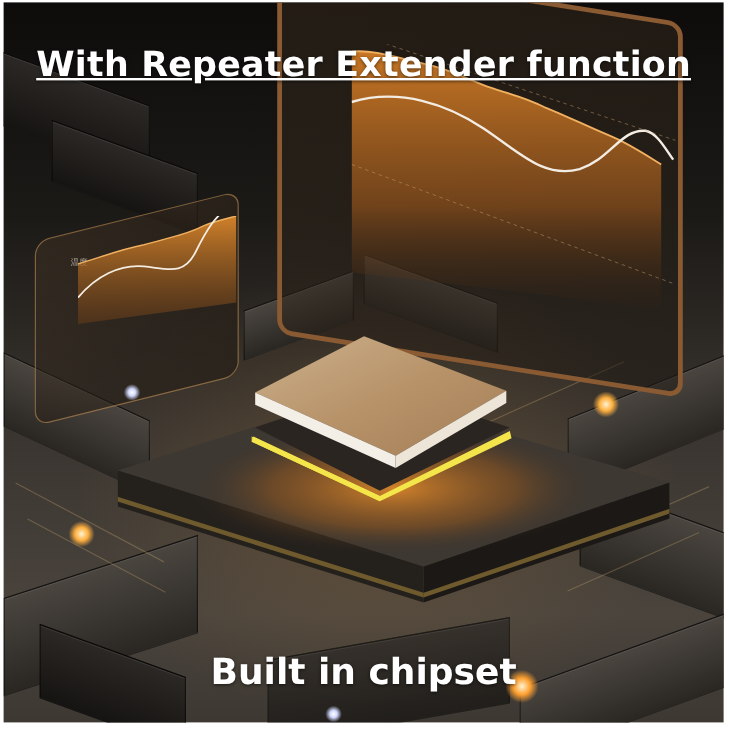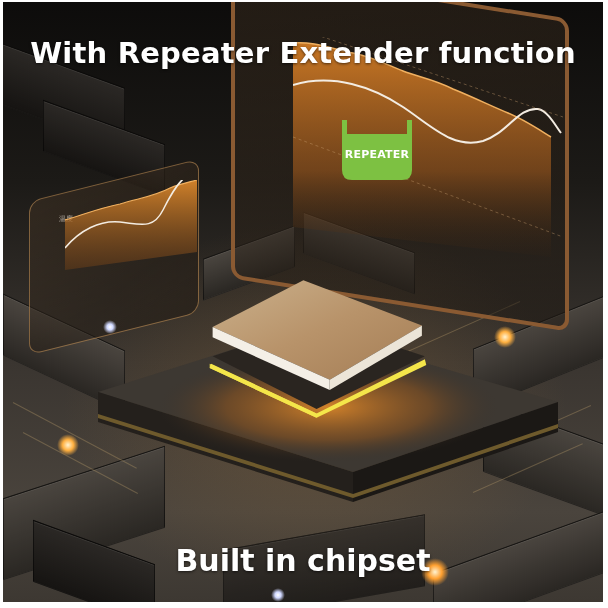--- a/index.html
+++ b/index.html
@@ -30,20 +30,21 @@
     .chip-base { position: absolute; left: 95px; top: 330px; width: 460px; height: 170px; }
     .chip-top {
       position: absolute; left: 175px; top: 278px; width: 290px; height: 150px;
     }
     .glow-dot { position: absolute; border-radius: 50%; }
 
     .headline {
       position: absolute; left: 0; right: 0; top: 34px; text-align: center;
       color: #ffffff; font: bold 29px "DejaVu Sans", sans-serif; letter-spacing: 0.2px;
       text-shadow: 0 1px 3px rgba(0,0,0,0.6);
+      text-decoration: underline;
     }
     .footer-title {
       position: absolute; left: 0; right: 0; top: 541px; text-align: center;
       color: #ffffff; font: bold 30px "DejaVu Sans", sans-serif;
       text-shadow: 0 1px 3px rgba(0,0,0,0.6);
     }
     .badge {
       position: absolute; top: 118px; width: 74px; height: 60px;
     }
     .badge svg { position: absolute; left: 0; top: 0; }
@@ -142,21 +143,15 @@
   </svg>
 
   <div class="glow-dot" style="left:54px;top:432px;width:22px;height:22px;background:radial-gradient(circle,#fff3d0 0%,#ffb040 35%,rgba(255,140,40,0) 70%);"></div>
   <div class="glow-dot" style="left:491px;top:324px;width:22px;height:22px;background:radial-gradient(circle,#fff3d0 0%,#ffb040 35%,rgba(255,140,40,0) 70%);"></div>
   <div class="glow-dot" style="left:418px;top:556px;width:28px;height:28px;background:radial-gradient(circle,#fff3d0 0%,#ffa030 35%,rgba(255,140,40,0) 70%);"></div>
   <div class="glow-dot" style="left:100px;top:318px;width:14px;height:14px;background:radial-gradient(circle,#ffffff 0%,#d0d8ff 30%,rgba(200,210,255,0) 70%);"></div>
   <div class="glow-dot" style="left:268px;top:586px;width:14px;height:14px;background:radial-gradient(circle,#ffffff 0%,#d0d8ff 30%,rgba(200,210,255,0) 70%);"></div>
 
   <div class="headline">With Repeater Extender function</div>
 
-  <div class="badge" style="left:337px;">
-    <svg width="74" height="60" viewBox="0 0 74 60">
-      <path d="M2 0 L7 0 L7 14 L67 14 L67 0 L72 0 L72 50 Q72 60 62 60 L12 60 Q2 60 2 50 Z" fill="#7dc142"></path>
-    </svg>
-    <div class="badge-label">REPEATER</div>
-  </div>
 
   <div class="footer-title">Built in chipset</div>
 </div>
 
 </body></html>

